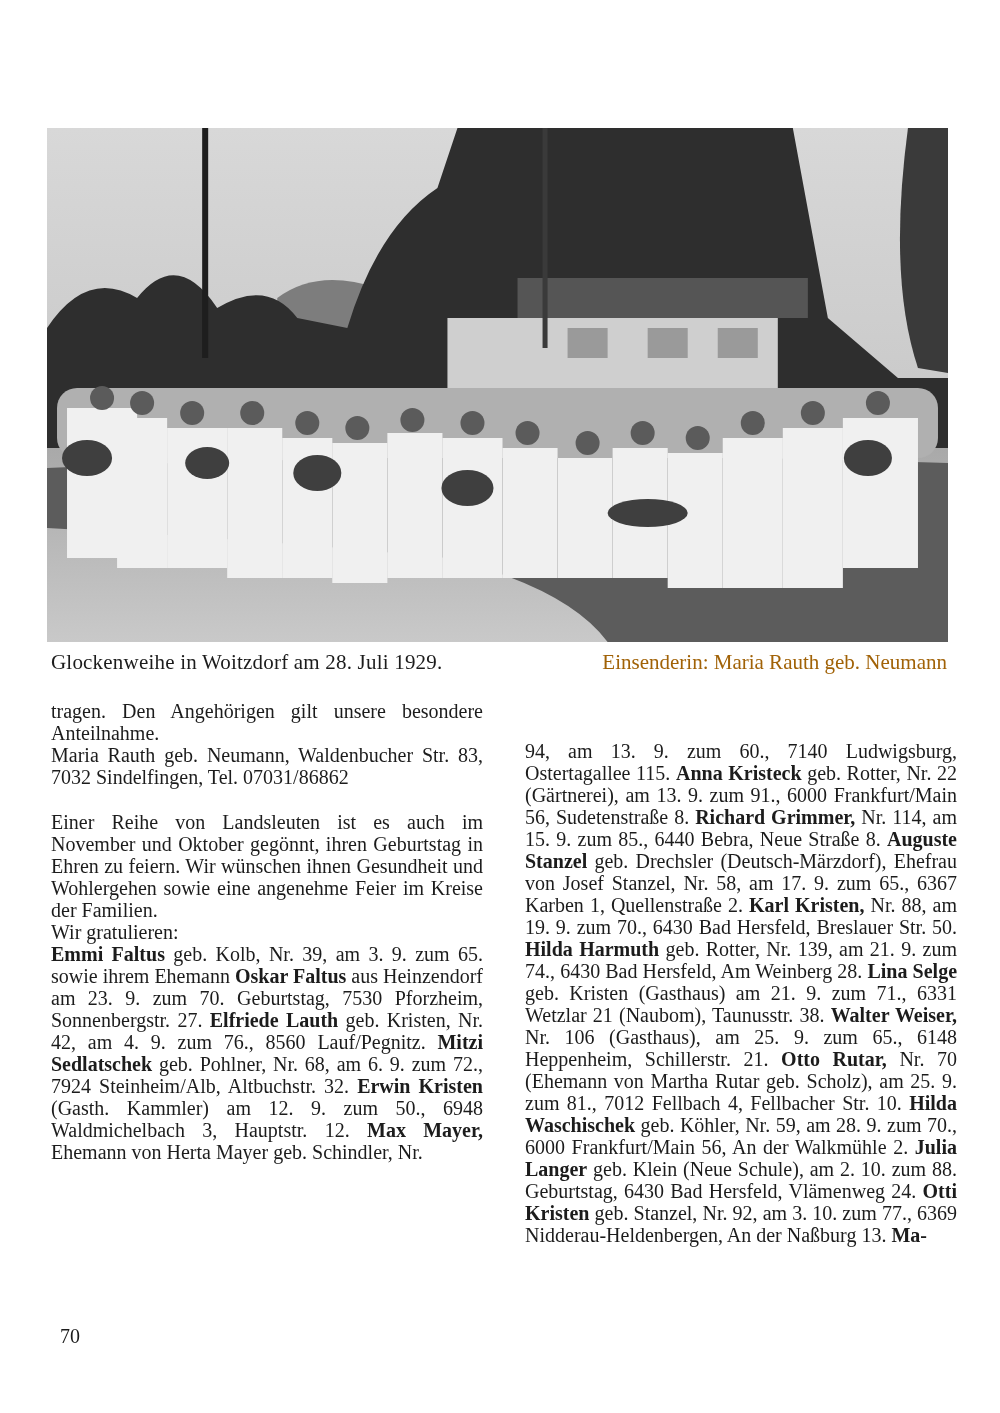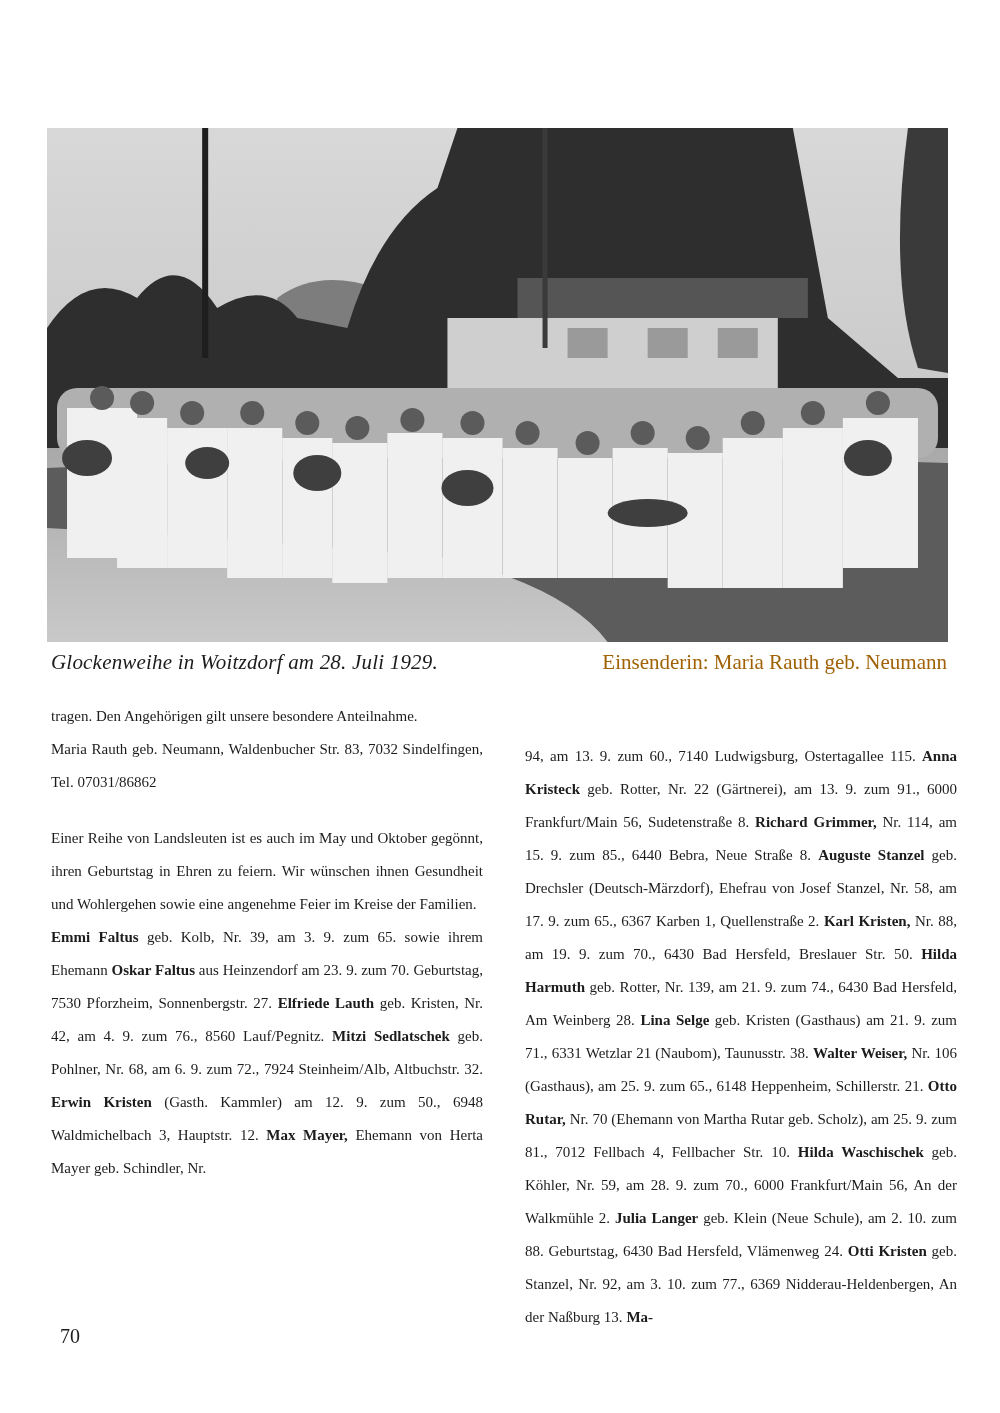--- a/index.html
+++ b/index.html
@@ -6,30 +6,30 @@
     body {
       width: 1000px; height: 1413px; position: relative; overflow: hidden;
       font-family: "Liberation Serif", "DejaVu Serif", serif; color: #1c1c1c;
     }
     .photo {
       position: absolute; left: 47px; top: 128px; width: 901px; height: 514px;
       background: #8a8a8a; overflow: hidden;
     }
     .photo svg { display: block; width: 100%; height: 100%; }
     .caption-left {
-      position: absolute; left: 51px; top: 650px; font-style: italic;
+      position: absolute; left: 51px; top: 650px; 
       font-size: 21px; letter-spacing: 0.2px; white-space: nowrap;
     }
     .caption-right {
       position: absolute; right: 53px; top: 650px; font-size: 21px;
       white-space: nowrap; color: #a16207;
     }
     .col {
-      position: absolute; top: 700px; width: 432px; font-size: 15px;
-      line-height: 33px; text-align: justify; hyphens: manual;
+      position: absolute; top: 700px; width: 432px; font-size: 20px;
+      line-height: 22px; text-align: justify; hyphens: manual;
     }
     .col.left { left: 51px; }
     .col.right { left: 525px; margin-top: 40px; }
     .col p { margin: 0; }
     .gap { height: 23px; }
     .heading { font-weight: bold; text-align: left; }
     b { font-weight: bold; }
     .page-number { position: absolute; left: 60px; top: 1325px; font-size: 20px; }
   </style>
 </head>
@@ -106,21 +106,22 @@
   </svg>
 </div>
 
 <div class="caption-left">Glockenweihe in Woitzdorf am 28. Juli 1929.</div>
 <div class="caption-right">Einsenderin: Maria Rauth geb. Neumann</div>
 
 <div class="col left">
   <p>tragen. Den Angehörigen gilt unsere besondere Anteilnahme.</p>
   <p>Maria Rauth geb. Neumann, Waldenbucher Str. 83, 7032 Sindelfingen, Tel. 07031/86862</p>
   <div class="gap"></div>
-  <p>Einer Reihe von Landsleuten ist es auch im May und Oktober gegönnt, ihren Geburtstag in Ehren zu feiern. Wir wünschen ihnen Gesundheit und Wohlergehen sowie eine angenehme Feier im Kreise der Familien.</p>
+  <p>Einer Reihe von Landsleuten ist es auch im November und Oktober gegönnt, ihren Geburtstag in Ehren zu feiern. Wir wünschen ihnen Gesundheit und Wohlergehen sowie eine angenehme Feier im Kreise der Familien.</p>
+  <p>Wir gratulieren:</p>
   <p>
     <b>Emmi Faltus</b><span> geb. Kolb, Nr. 39, am 3. 9. zum 65. sowie ihrem Ehemann </span><b>Oskar Faltus</b><span> aus Heinzendorf am 23. 9. zum 70. Geburtstag, 7530 Pforzheim, Sonnenbergstr. 27. </span><b>Elfriede Lauth</b><span> geb. Kristen, Nr. 42, am 4. 9. zum 76., 8560 Lauf/Pegnitz. </span><b>Mitzi Sedlatschek</b><span> geb. Pohlner, Nr. 68, am 6. 9. zum 72., 7924 Steinheim/Alb, Altbuchstr. 32. </span><b>Erwin Kristen</b><span> (Gasth. Kammler) am 12. 9. zum 50., 6948 Waldmichelbach 3, Hauptstr. 12. </span><b>Max Mayer,</b><span> Ehemann von Herta Mayer geb. Schindler, Nr.</span>
   </p>
 </div>
 
 <div class="col right">
   <p>
     <span>94, am 13. 9. zum 60., 7140 Ludwigsburg, Ostertagallee 115. </span><b>Anna Kristeck</b><span> geb. Rotter, Nr. 22 (Gärtnerei), am 13. 9. zum 91., 6000 Frankfurt/Main 56, Sudetenstraße 8. </span><b>Richard Grimmer,</b><span> Nr. 114, am 15. 9. zum 85., 6440 Bebra, Neue Straße 8. </span><b>Auguste Stanzel</b><span> geb. Drechsler (Deutsch-Märzdorf), Ehefrau von Josef Stanzel, Nr. 58, am 17. 9. zum 65., 6367 Karben 1, Quellenstraße 2. </span><b>Karl Kristen,</b><span> Nr. 88, am 19. 9. zum 70., 6430 Bad Hersfeld, Breslauer Str. 50. </span><b>Hilda Harmuth</b><span> geb. Rotter, Nr. 139, am 21. 9. zum 74., 6430 Bad Hersfeld, Am Weinberg 28. </span><b>Lina Selge</b><span> geb. Kristen (Gasthaus) am 21. 9. zum 71., 6331 Wetzlar 21 (Naubom), Taunusstr. 38. </span><b>Walter Weiser,</b><span> Nr. 106 (Gasthaus), am 25. 9. zum 65., 6148 Heppenheim, Schillerstr. 21. </span><b>Otto Rutar,</b><span> Nr. 70 (Ehemann von Martha Rutar geb. Scholz), am 25. 9. zum 81., 7012 Fellbach 4, Fellbacher Str. 10. </span><b>Hilda Waschischek</b><span> geb. Köhler, Nr. 59, am 28. 9. zum 70., 6000 Frankfurt/Main 56, An der Walkmühle 2. </span><b>Julia Langer</b><span> geb. Klein (Neue Schule), am 2. 10. zum 88. Geburtstag, 6430 Bad Hersfeld, Vlämenweg 24. </span><b>Otti Kristen</b><span> geb. Stanzel, Nr. 92, am 3. 10. zum 77., 6369 Nidderau-Heldenbergen, An der Naßburg 13. </span><b>Ma-</b>
   </p>
 </div>

